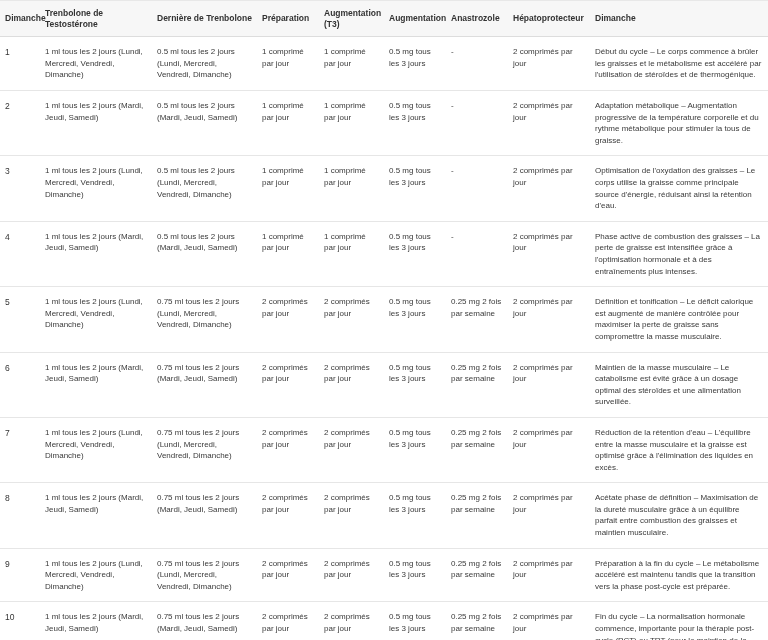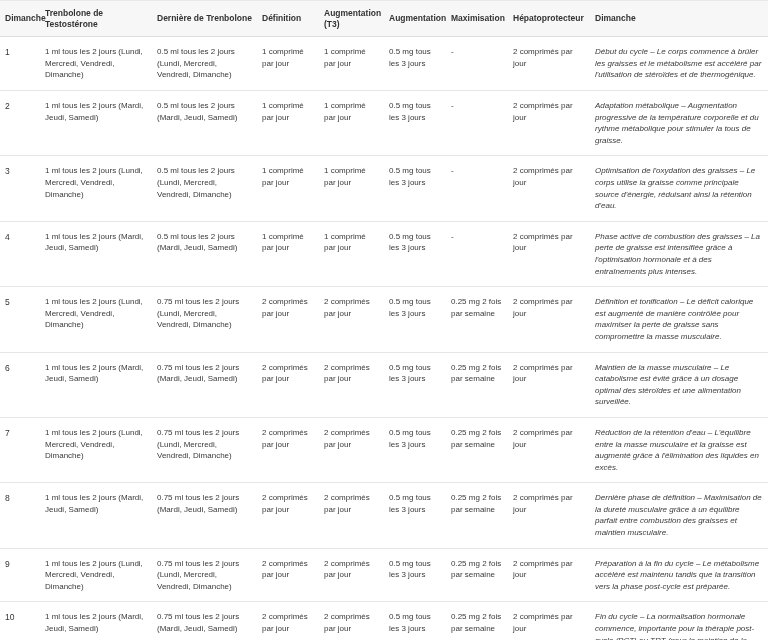--- a/index.html
+++ b/index.html
@@ -52,21 +52,20 @@
   col.c-test  { width: 112px; }
   col.c-tren  { width: 105px; }
   col.c-clen  { width: 62px; }
   col.c-lio   { width: 65px; }
   col.c-ana   { width: 62px; }
   col.c-cab   { width: 62px; }
   col.c-hep   { width: 82px; }
   col.c-rem   { width: 178px; }
   .remark {
     color: #3a3a3a;
-    font-style: italic;
   }
   .dash {
     color: #555555;
   }
 </style>
 </head>
 <body>
 
 <div class="table-wrap">
   <table class="cycle-table">
@@ -79,24 +78,24 @@
         <col class="c-ana">
         <col class="c-cab">
         <col class="c-hep">
         <col class="c-rem">
     </colgroup>
     <thead>
       <tr>
         <th>Dimanche</th>
         <th>Trenbolone de Testostérone</th>
         <th>Dernière de Trenbolone</th>
-        <th>Définition</th>
+        <th>Préparation</th>
         <th>Augmentation (T3)</th>
         <th>Augmentation</th>
-        <th>Maximisation</th>
+        <th>Anastrozole</th>
         <th>Hépatoprotecteur</th>
         <th>Dimanche</th>
       </tr>
     </thead>
     <tbody>
       <tr>
         <td>1</td>
         <td>1 ml tous les 2 jours (Lundi, Mercredi, Vendredi, Dimanche)</td>
         <td>0.5 ml tous les 2 jours (Lundi, Mercredi, Vendredi, Dimanche)</td>
         <td>1 comprimé par jour</td>
@@ -163,32 +162,32 @@
       </tr>
       <tr>
         <td>7</td>
         <td>1 ml tous les 2 jours (Lundi, Mercredi, Vendredi, Dimanche)</td>
         <td>0.75 ml tous les 2 jours (Lundi, Mercredi, Vendredi, Dimanche)</td>
         <td>2 comprimés par jour</td>
         <td>2 comprimés par jour</td>
         <td>0.5 mg tous les 3 jours</td>
         <td>0.25 mg 2 fois par semaine</td>
         <td>2 comprimés par jour</td>
-        <td class="remark">Réduction de la rétention d'eau – L'équilibre entre la masse musculaire et la graisse est augmenté grâce à l'élimination des liquides en excès.</td>
+        <td class="remark">Réduction de la rétention d'eau – L'équilibre entre la masse musculaire et la graisse est optimisé grâce à l'élimination des liquides en excès.</td>
       </tr>
       <tr>
         <td>8</td>
         <td>1 ml tous les 2 jours (Mardi, Jeudi, Samedi)</td>
         <td>0.75 ml tous les 2 jours (Mardi, Jeudi, Samedi)</td>
         <td>2 comprimés par jour</td>
         <td>2 comprimés par jour</td>
         <td>0.5 mg tous les 3 jours</td>
         <td>0.25 mg 2 fois par semaine</td>
         <td>2 comprimés par jour</td>
-        <td class="remark">Dernière phase de définition – Maximisation de la dureté musculaire grâce à un équilibre parfait entre combustion des graisses et maintien musculaire.</td>
+        <td class="remark">Acétate phase de définition – Maximisation de la dureté musculaire grâce à un équilibre parfait entre combustion des graisses et maintien musculaire.</td>
       </tr>
       <tr>
         <td>9</td>
         <td>1 ml tous les 2 jours (Lundi, Mercredi, Vendredi, Dimanche)</td>
         <td>0.75 ml tous les 2 jours (Lundi, Mercredi, Vendredi, Dimanche)</td>
         <td>2 comprimés par jour</td>
         <td>2 comprimés par jour</td>
         <td>0.5 mg tous les 3 jours</td>
         <td>0.25 mg 2 fois par semaine</td>
         <td>2 comprimés par jour</td>

